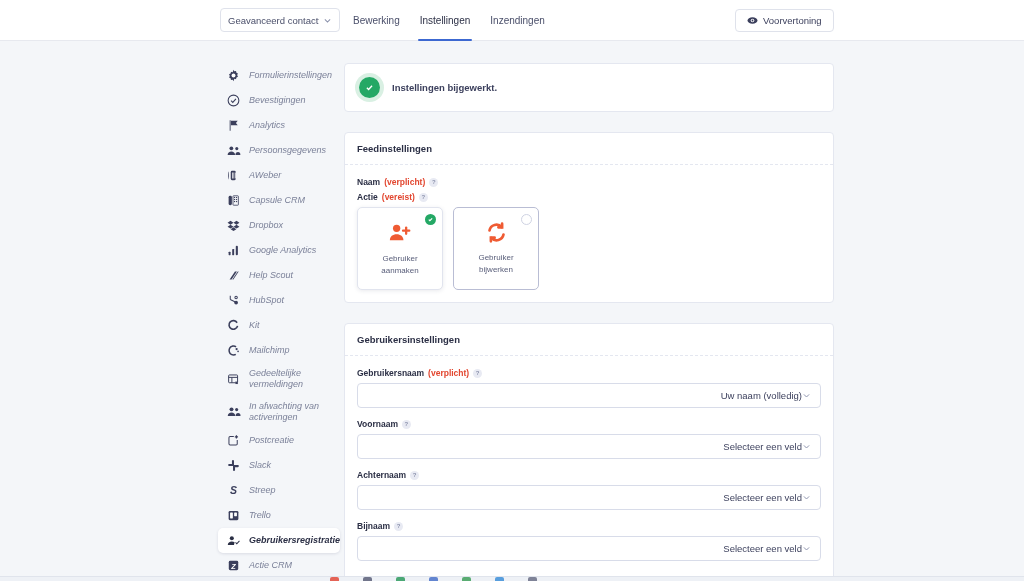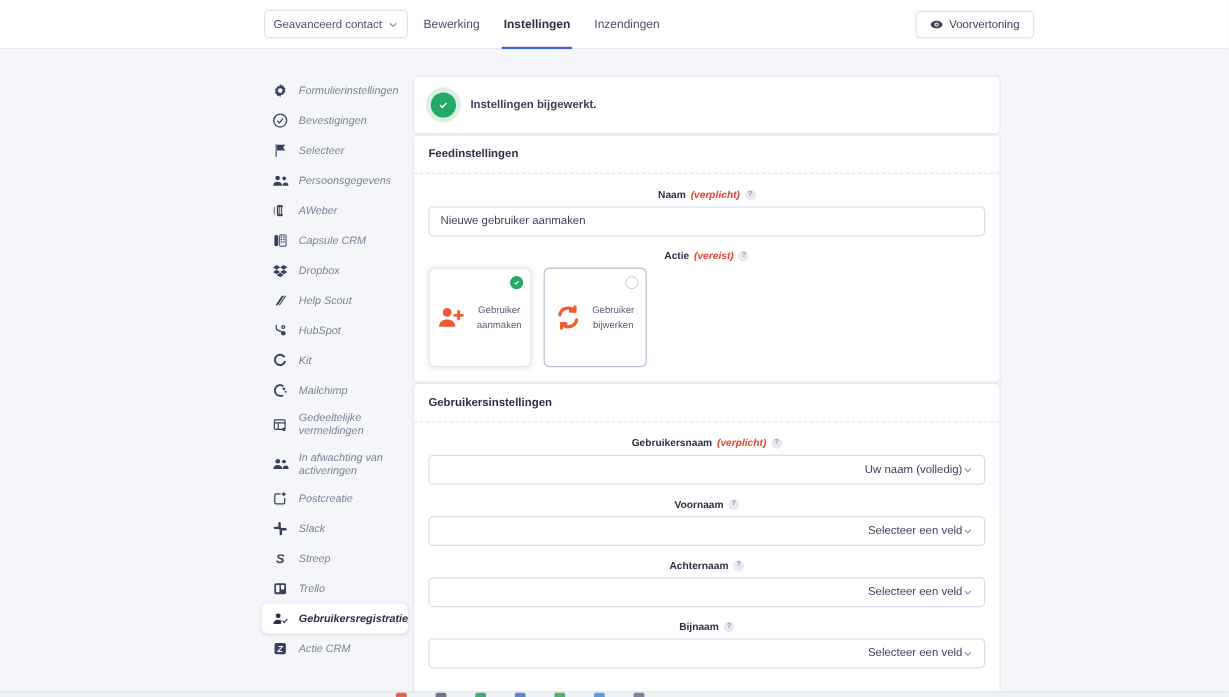--- a/index.html
+++ b/index.html
@@ -44,41 +44,40 @@
   }
   .tab {
     font-size: 10px;
     color: #4a4f6a;
     height: 41px;
     display: flex; align-items: center;
     cursor: pointer;
     position: relative;
     text-align: right;
   }
-  .tab.active { font-weight: bold; color: #2b2f45; }
+  .tab.active { font-weight: normal; color: #2b2f45; }
   .tab.active:after {
     content: ""; position: absolute;
     left: -2px; right: -2px; bottom: 0;
     height: 2.5px; background: #3c68d1; border-radius: 2px;
   }
 
   .preview-btn {
     position: absolute;
     left: 735px; top: 9px;
     height: 23px;
     border: 1px solid #dfe2eb;
     border-radius: 4px;
     background: #fff;
     display: flex; align-items: center;
     gap: 5px;
     padding: 0 11px;
     font-size: 9.5px;
     color: #3b3f5c;
     cursor: pointer;
-    margin-left: 28px;
   }
 
   
   .body-area {
     position: absolute;
     left: 0; top: 41px; right: 0; bottom: 0;
     background: #f4f6f9;
   }
 
   
@@ -117,21 +116,21 @@
   
   .main {
     position: absolute;
     left: 344px; top: 22px;
     width: 490px;
   }
   .card {
     background: #fff;
     border: 1px solid #e4e7f0;
     border-radius: 4px;
-    margin-bottom: 0;
+    margin-bottom: 20px;
   }
   .alert {
     display: flex; align-items: center;
     gap: 12px;
     padding: 13px 14px;
   }
   .alert .circle {
     width: 21px; height: 21px; border-radius: 50%;
     background: #24a865;
     display: flex; align-items: center; justify-content: center;
@@ -148,23 +147,22 @@
     color: #2b2f45;
   }
   .card-body { padding: 12px; }
 
   .field-label {
     font-size: 8.5px;
     font-weight: bold;
     color: #2b2f45;
     display: flex; align-items: center; gap: 4px;
     margin-bottom: 5px;
-    justify-content: center;
-  }
-  .req { color: #e2462f; font-weight: bold; font-style: italic; }
+  }
+  .req { color: #e2462f; font-weight: bold; }
   .help {
     width: 9px; height: 9px; border-radius: 50%;
     background: #e8eaf3;
     color: #8d93ad;
     font-size: 6px;
     display: inline-flex; align-items: center; justify-content: center;
     cursor: pointer;
     flex: none;
   }
 
@@ -186,21 +184,21 @@
 
   
   .actions { display: flex; gap: 10px; margin-top: 2px; }
   .act {
     width: 86px; height: 83px;
     border: 1px solid #e1e4ee;
     border-radius: 5px;
     background: #fff;
     position: relative;
     display: flex;
-    flex-direction: row;
+    flex-direction: column;
     align-items: center;
     justify-content: center;
     gap: 9px;
     cursor: pointer;
   }
   .act.sel { box-shadow: 0 1px 4px rgba(40,45,80,.10); }
   .act.unsel { border-color: #b9bdd4; }
   .act .glyph { color: #ef5b33; display: flex; }
   .act .cap {
     font-size: 8px; color: #585d79; text-align: center; line-height: 1.4;
@@ -285,21 +283,21 @@
       <span class="txt">Bevestigingen</span>
     </div>
 
     <div class="nav-item">
       <span class="ico">
         <svg width="13" height="13" viewBox="0 0 16 16" fill="#3b3f5c">
             <path d="M3.3 1.6h1.1v12.8H3.3z"></path>
             <path d="M4.8 2.1h8.4l-2.2 2.8 2.2 2.9H4.8z"></path>
           </svg>
       </span>
-      <span class="txt">Selecteer</span>
+      <span class="txt">Analytics</span>
     </div>
 
     <div class="nav-item">
       <span class="ico">
         <svg width="14" height="14" viewBox="0 0 18 16" fill="#3b3f5c">
             <circle cx="5.6" cy="4.5" r="2.4"></circle>
             <circle cx="12.6" cy="4.9" r="2"></circle>
             <path d="M.8 13c0-2.7 2.1-4.3 4.8-4.3S10.4 10.3 10.4 13z"></path>
             <path d="M10.8 13c0-2.3 1.2-3.7 3.4-3.7 1.8 0 3 1.2 3 3.7z"></path>
           </svg>
@@ -336,20 +334,30 @@
 
     <div class="nav-item">
       <span class="ico">
         <svg width="13" height="13" viewBox="0 0 16 16" fill="#3b3f5c">
             <path d="M4.3 2.2 8 4.6 4.3 7 .7 4.6zM11.7 2.2 15.3 4.6 11.7 7 8 4.6zM.7 9.4 4.3 7 8 9.4l-3.7 2.4zM11.7 7l3.6 2.4-3.6 2.4L8 9.4zM4.5 12.6 8 10.3l3.5 2.3L8 14.9z"></path>
           </svg>
       </span>
       <span class="txt">Dropbox</span>
     </div>
 
+    <div class="nav-item">
+      <span class="ico">
+        <svg width="13" height="13" viewBox="0 0 16 16" fill="#3b3f5c">
+            <rect x="2" y="9.4" width="2.4" height="4.4" rx=".6"></rect>
+            <rect x="6.4" y="6.2" width="2.4" height="7.6" rx=".6"></rect>
+            <rect x="10.8" y="2.2" width="2.6" height="11.6" rx="1.2"></rect>
+          </svg>
+      </span>
+      <span class="txt">Google Analytics</span>
+    </div>
 
     <div class="nav-item">
       <span class="ico">
         <svg width="13" height="13" viewBox="0 0 16 16" fill="#3b3f5c">
             <path d="M3.2 12.8 9.8 3h2.4L5.6 12.8z"></path>
             <path d="M6.6 12.8 13.2 3h1.2L7.8 12.8z"></path>
           </svg>
       </span>
       <span class="txt">Help Scout</span>
     </div>
@@ -486,23 +494,20 @@
     </div>
 
     <div class="card">
       <div class="card-head">Feedinstellingen</div>
       <div class="card-body">
 
         <div class="field-label">
           <span>Naam</span>
           <span class="req">(verplicht)</span>
           <span class="help">?</span>
-        </div>
-        <div class="text-input">
-          <span>Nieuwe gebruiker aanmaken</span>
         </div>
 
         <div class="field-label">
           <span>Actie</span>
           <span class="req">(vereist)</span>
           <span class="help">?</span>
         </div>
 
         <div class="actions">
 

